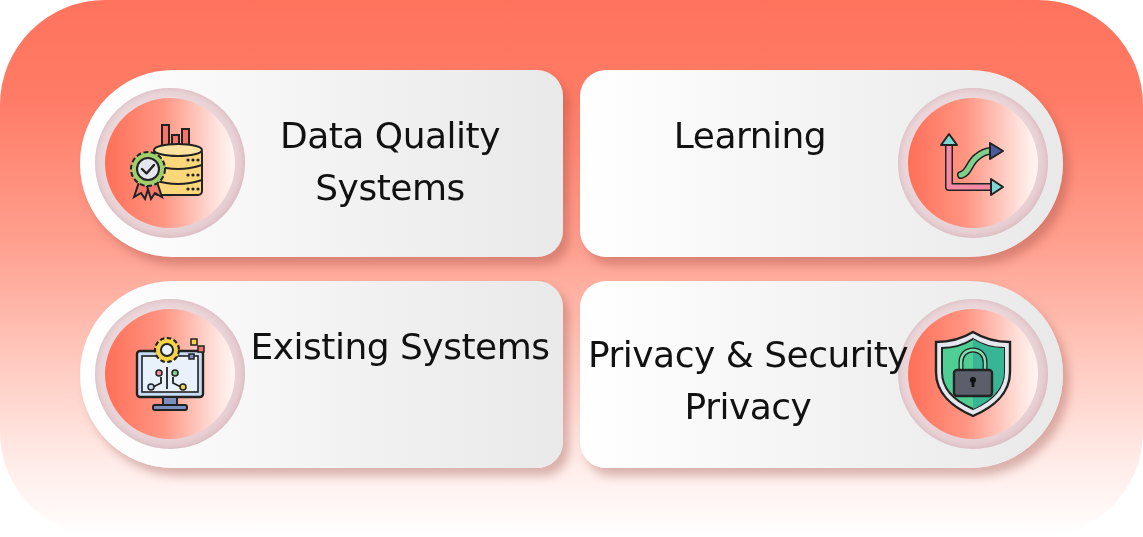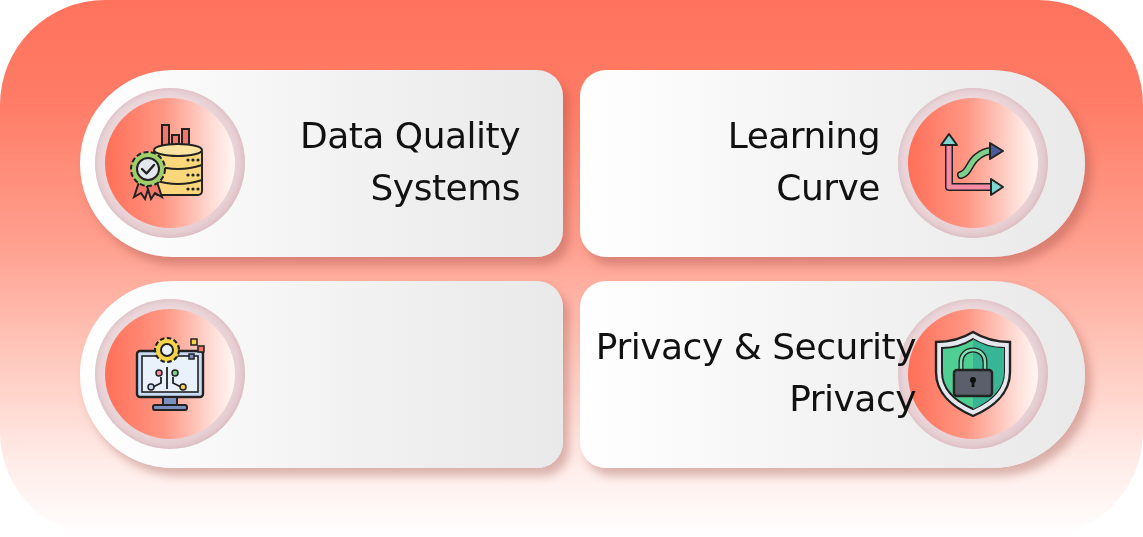--- a/index.html
+++ b/index.html
@@ -8,36 +8,36 @@
     position: absolute; left: 0; top: 0; width: 1143px; height: 537px;
     border-radius: 105px 105px 105px 105px;
     background: linear-gradient(180deg, #ff735d 0%, #ff7b65 18%, #ff9f8e 45%, #ffcbc0 68%, #ffeae6 85%, #ffffff 100%);
   }
   .card {
     position: absolute; width: 483px; height: 187px;
     background: linear-gradient(90deg, #ffffff 0%, #f3f3f3 50%, #e9e9e9 100%);
     box-shadow: 6px 8px 10px rgba(150, 70, 60, 0.35);
   }
   .card.left-icon { border-radius: 93px 26px 26px 93px; }
-  .card.right-icon { border-radius: 26px 93px 93px 26px; padding-left: 22px; }
+  .card.right-icon { border-radius: 26px 93px 93px 26px; }
   .halo {
     position: absolute; width: 150px; height: 150px; border-radius: 50%;
     background: radial-gradient(circle at 45% 45%, #f2e6e8 0%, #e9d3d7 60%, #dcbcc2 100%);
     box-shadow: inset 0 0 6px rgba(180,120,130,0.35);
   }
   .disc {
     position: absolute; left: 10px; top: 10px; width: 130px; height: 130px; border-radius: 50%;
     background: linear-gradient(90deg, #ff6f58 0%, #ff9683 45%, #ffe0da 85%, #fff6f4 100%);
     display: flex; align-items: center; justify-content: center;
   }
   .label {
     position: absolute; font-size: 36px; line-height: 52px; color: #111111; text-align: center;
     font-family: "DejaVu Sans", sans-serif; letter-spacing: -0.5px;
   }
-  .label span { display: block; white-space: nowrap; text-align: right; }
+  .label span { display: block; white-space: nowrap; }
 </style>
 </head>
 <body>
 
 <div class="panel"></div>
 
 <div class="card left-icon" style="left:80px; top:70px;">
   <div class="halo" style="left:15px; top:18px;">
     <div class="disc">
       <svg width="92" height="92" viewBox="0 0 92 92">
@@ -84,21 +84,20 @@
         <path d="M28 52 C36 50, 36 40, 44 34 C50 29, 54 28, 58 28" fill="none" stroke="#222" stroke-width="8" stroke-linecap="round"></path>
         <path d="M28 52 C36 50, 36 40, 44 34 C50 29, 54 28, 58 28" fill="none" stroke="#7fd08c" stroke-width="5" stroke-linecap="round"></path>
         <path d="M8 22 L16 11 L24 22 Z" fill="#7ed6d2" stroke="#222" stroke-width="2" stroke-linejoin="round"></path>
         <path d="M58 56 L70 64 L58 72 Z" fill="#7ed6d2" stroke="#222" stroke-width="2" stroke-linejoin="round"></path>
         <path d="M57 20 L70 28 L57 36 Z" fill="#4b5a9c" stroke="#222" stroke-width="2" stroke-linejoin="round"></path>
       </svg>
     </div>
   </div>
   <div class="label" style="left:40px; top:40px; width:260px;">
     <span>Learning</span>
-    <span>Curve</span>
   </div>
 </div>
 
 <div class="card left-icon" style="left:80px; top:281px;">
   <div class="halo" style="left:15px; top:18px;">
     <div class="disc">
       <svg width="86" height="86" viewBox="0 0 86 86">
         <rect x="10" y="20" width="66" height="46" rx="3" fill="#c9dcf5" stroke="#222" stroke-width="2.4"></rect>
         <rect x="15" y="25" width="56" height="36" fill="#e9f1fb" stroke="#222" stroke-width="1.6"></rect>
         <rect x="36" y="66" width="14" height="8" fill="#7b8fc0" stroke="#222" stroke-width="2"></rect>
@@ -110,35 +109,36 @@
         <rect x="62" y="23" width="5" height="5" fill="#7b8fc0" stroke="#222" stroke-width="1.5"></rect>
         <path d="M40 36 L40 58 M34 46 L34 52 L26 56 M46 46 L46 52 L54 56" fill="none" stroke="#222" stroke-width="1.8"></path>
         <circle cx="32" cy="42" r="3" fill="#f48aa3" stroke="#222" stroke-width="1.5"></circle>
         <circle cx="48" cy="42" r="3" fill="#7fd08c" stroke="#222" stroke-width="1.5"></circle>
         <circle cx="24" cy="56" r="3" fill="#c9dcf5" stroke="#222" stroke-width="1.5"></circle>
         <circle cx="56" cy="56" r="3" fill="#f7d447" stroke="#222" stroke-width="1.5"></circle>
       </svg>
     </div>
   </div>
   <div class="label" style="left:160px; top:40px; width:320px;">
+    <span>Existing Systems</span>
   </div>
 </div>
 
 <div class="card right-icon" style="left:580px; top:281px;">
   <div class="halo" style="left:318px; top:18px;">
     <div class="disc">
       <svg width="86" height="92" viewBox="0 0 86 92">
         <path d="M43 4 C30 12, 18 14, 6 14 L6 44 C6 66, 24 80, 43 88 C62 80, 80 66, 80 44 L80 14 C68 14, 56 12, 43 4 Z" fill="#e4e7ee" stroke="#222" stroke-width="2.4"></path>
         <path d="M43 11 C32 18, 22 20, 12 20 L12 44 C12 62, 27 74, 43 81 C59 74, 74 62, 74 44 L74 20 C64 20, 54 18, 43 11 Z" fill="#4fcf93" stroke="#222" stroke-width="2"></path>
         <path d="M43 11 C54 18, 64 20, 74 20 L74 44 C74 62, 59 74, 43 81 Z" fill="#37b594"></path>
         <path d="M31 42 L31 34 C31 27, 36 22, 43 22 C50 22, 55 27, 55 34 L55 42" fill="none" stroke="#222" stroke-width="5"></path>
         <path d="M31 42 L31 34 C31 27, 36 22, 43 22 C50 22, 55 27, 55 34 L55 42" fill="none" stroke="#7ee0b0" stroke-width="2.4"></path>
         <rect x="24" y="42" width="38" height="26" rx="3" fill="#5a5f6b" stroke="#222" stroke-width="2.4"></rect>
         <circle cx="43" cy="52" r="3" fill="#111"></circle>
         <rect x="41.6" y="52" width="2.8" height="7" fill="#111"></rect>
       </svg>
     </div>
   </div>
-  <div class="label" style="left:0px; top:40px; width:336px;">
+  <div class="label" style="left:0px; top:48px; width:336px;">
     <span>Privacy &amp; Security</span>
     <span>Privacy</span>
   </div>
 </div>
 
 </body></html>

